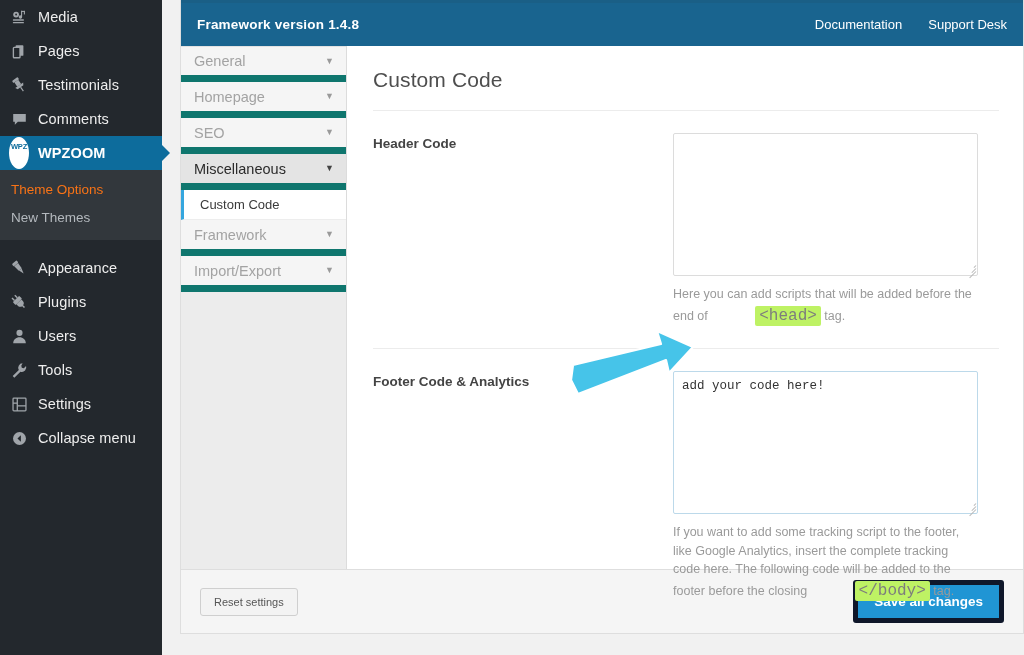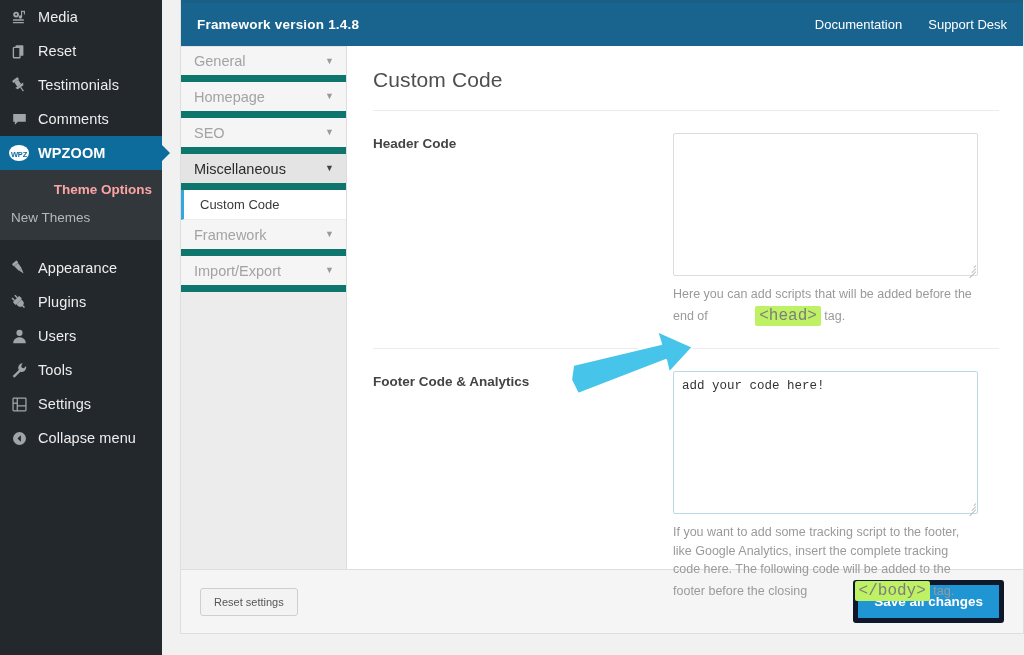--- a/index.html
+++ b/index.html
@@ -33,32 +33,32 @@
   }
   .menu-item.current .menu-icon { color: #fff; }
   .menu-item.current .mi-label { font-weight: bold; }
   .menu-item.current::after {
     content: ""; position: absolute; right: -8px; top: 50%;
     transform: translateY(-50%);
     border-top: 8px solid transparent; border-bottom: 8px solid transparent;
     border-left: 8px solid #0d6c9c;
   }
   .wpz-logo {
-    width: 20px; height: 16px; border-radius: 50%;
+    width: 20px; height: 32px; border-radius: 50%;
     background: #ffffff; color: #0d6c9c;
     font-size: 7.5px; font-weight: bold; line-height: 20px;
     text-align: center; letter-spacing: -.2px;
     font-family: "Liberation Sans", sans-serif;
   }
   .submenu { background: #32373c; padding: 6px 0 9px 0; }
   .submenu-item {
     padding: 4px 10px 4px 11px; font-size: 13.5px; color: #b4b9be;
     cursor: pointer; line-height: 1.45;
   }
-  .submenu-item.current { color: #fca5a5; font-weight: bold; text-align: right; }
+  .submenu-item.current { color: #f97316; font-weight: normal; }
   .menu-sep { height: 11px; }
 
   
   .wrap {
     flex: 1 1 auto; height: 655px; background: #f1f1f1;
     padding: 0 0 0 18px; display: flex; flex-direction: column;
   }
   .panel {
     width: 844px; margin-top: 0;
     display: flex; flex-direction: column;
@@ -202,21 +202,21 @@
       <span class="mi-label">Media</span>
     </div>
 
     <div class="menu-item">
       <span class="menu-icon">
         <svg width="17" height="17" viewBox="0 0 20 20" fill="none" stroke="currentColor" stroke-width="1.6">
           <rect x="5.4" y="2.6" width="9.2" height="12.4" rx="1" fill="currentColor" stroke="none"></rect>
           <rect x="2.8" y="5.2" width="7.8" height="12.2" rx="1" fill="#23282d" stroke="currentColor"></rect>
         </svg>
       </span>
-      <span class="mi-label">Reset</span>
+      <span class="mi-label">Pages</span>
     </div>
 
     <div class="menu-item">
       <span class="menu-icon">
         <svg width="18" height="18" viewBox="0 0 20 20" fill="currentColor">
           <g transform="rotate(-35 10 10)">
             <rect x="6.2" y="1.8" width="7.6" height="3" rx="1"></rect>
             <rect x="7.4" y="4.8" width="5.2" height="5.6"></rect>
             <path d="M4.6 10.4h10.8l-1.6 2.6H6.2z"></path>
             <rect x="9.4" y="13" width="1.3" height="5.4"></rect>

